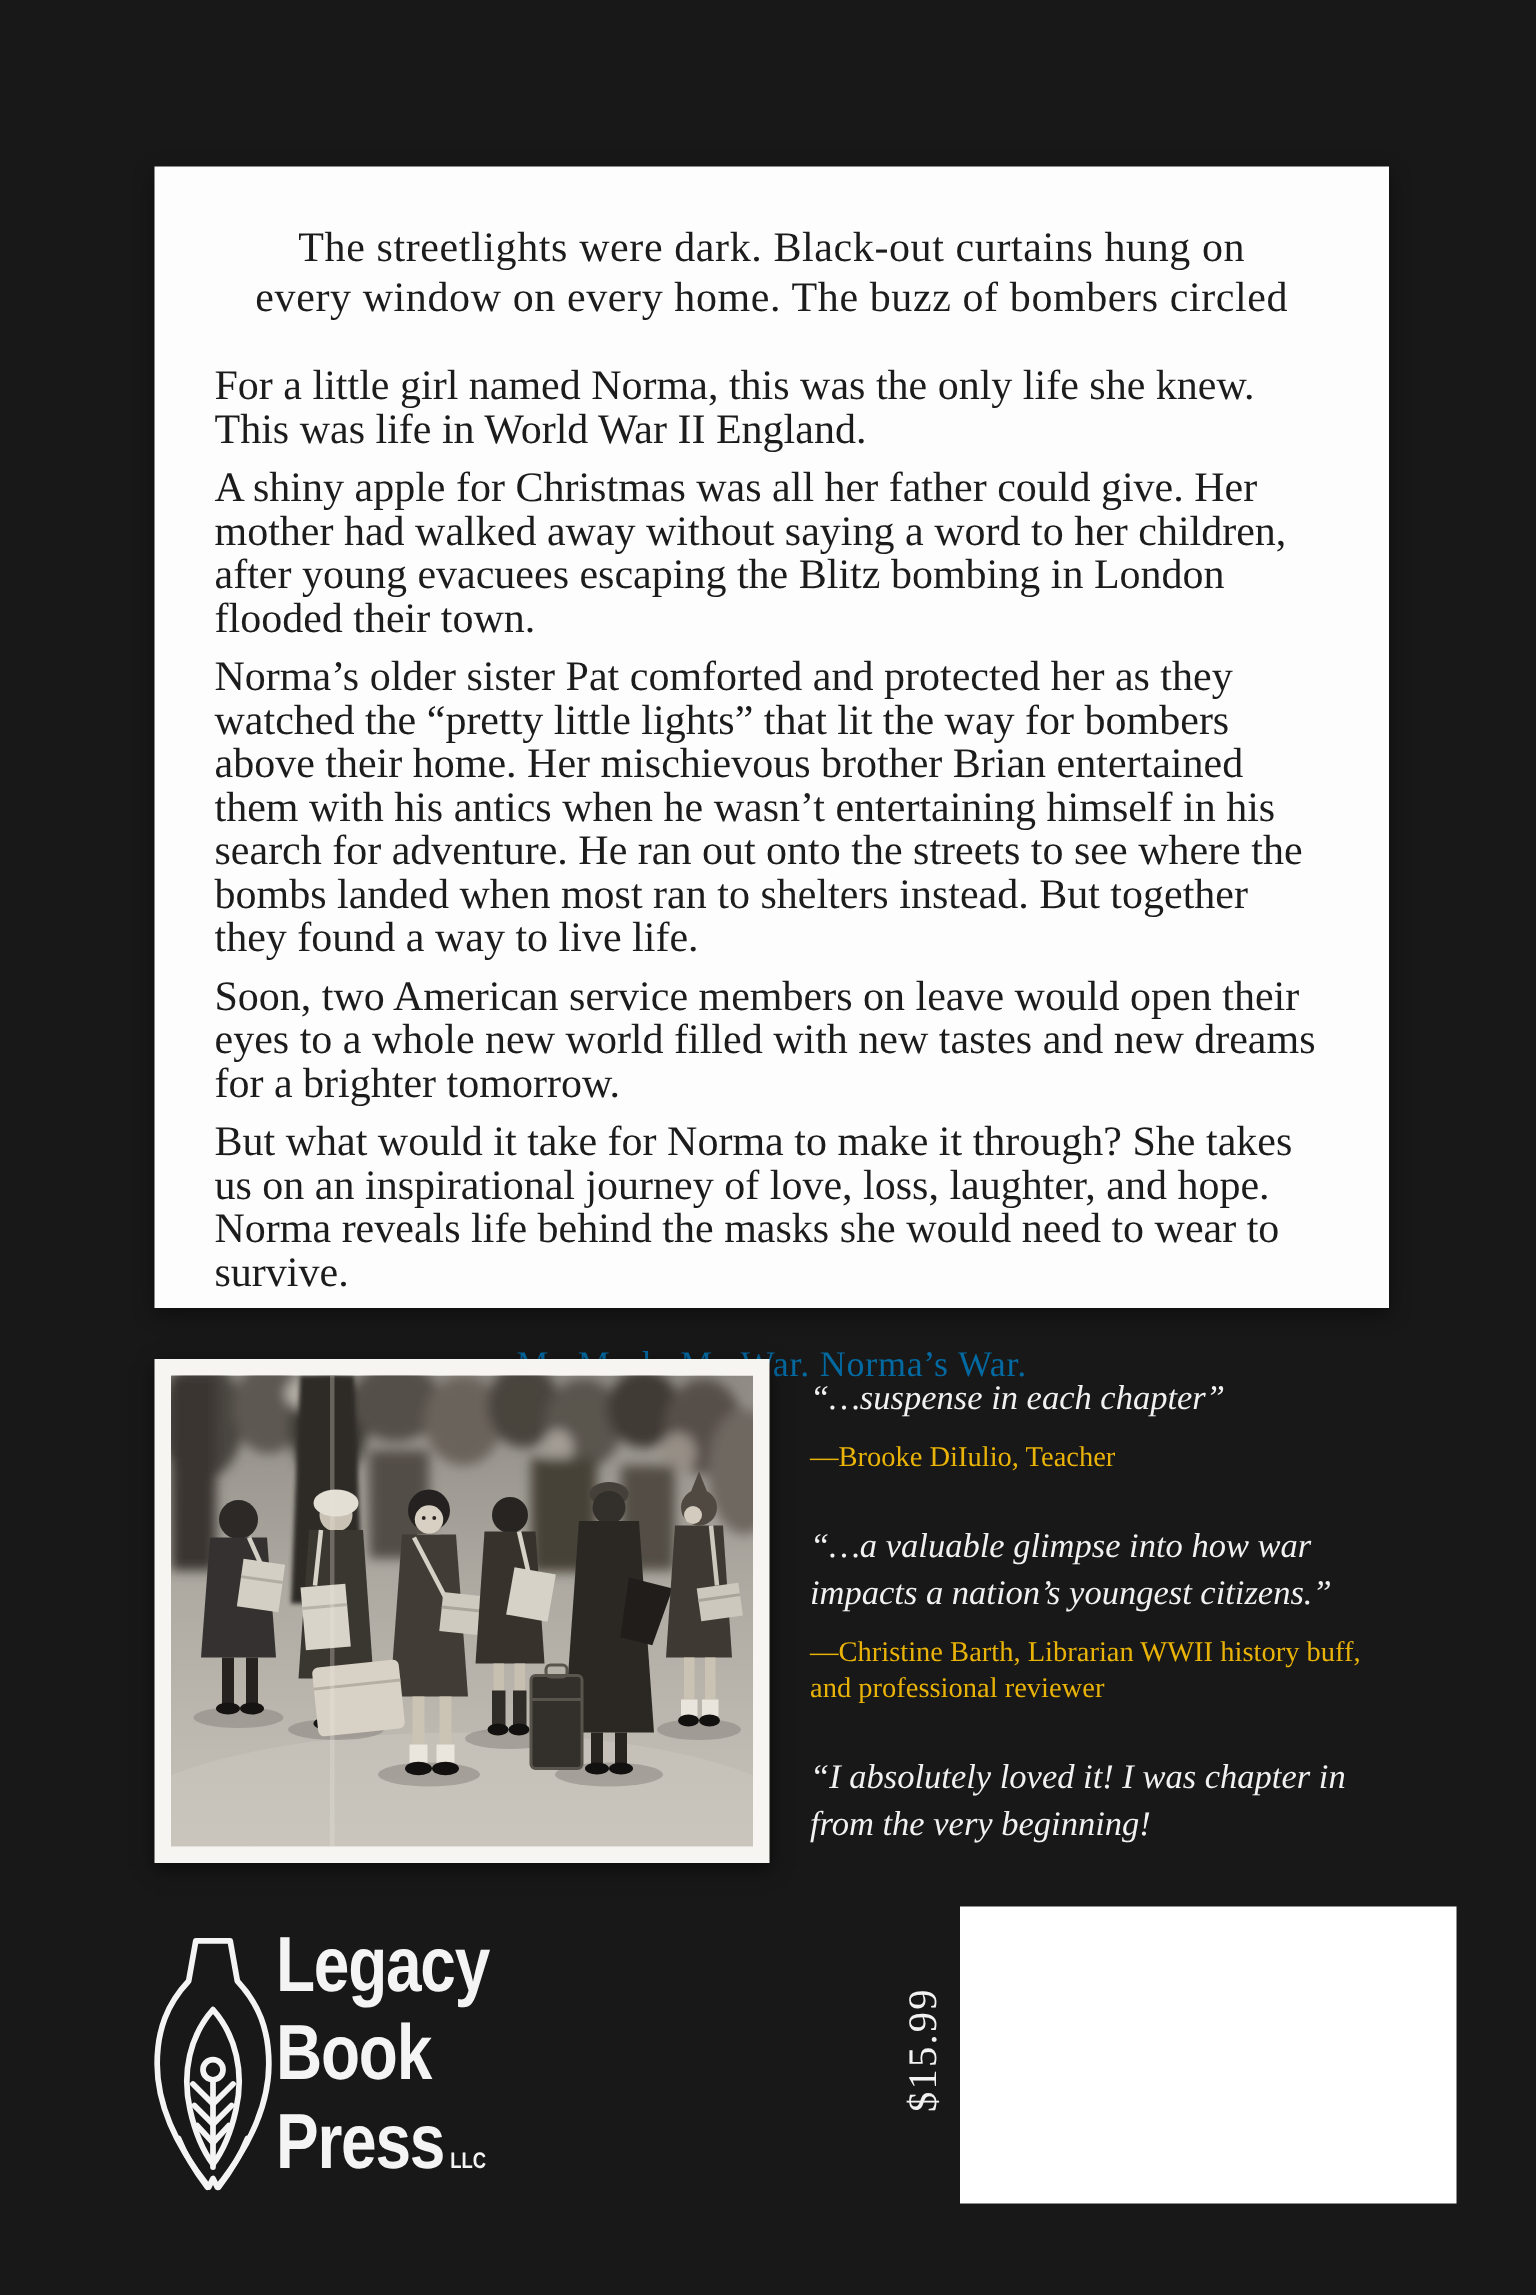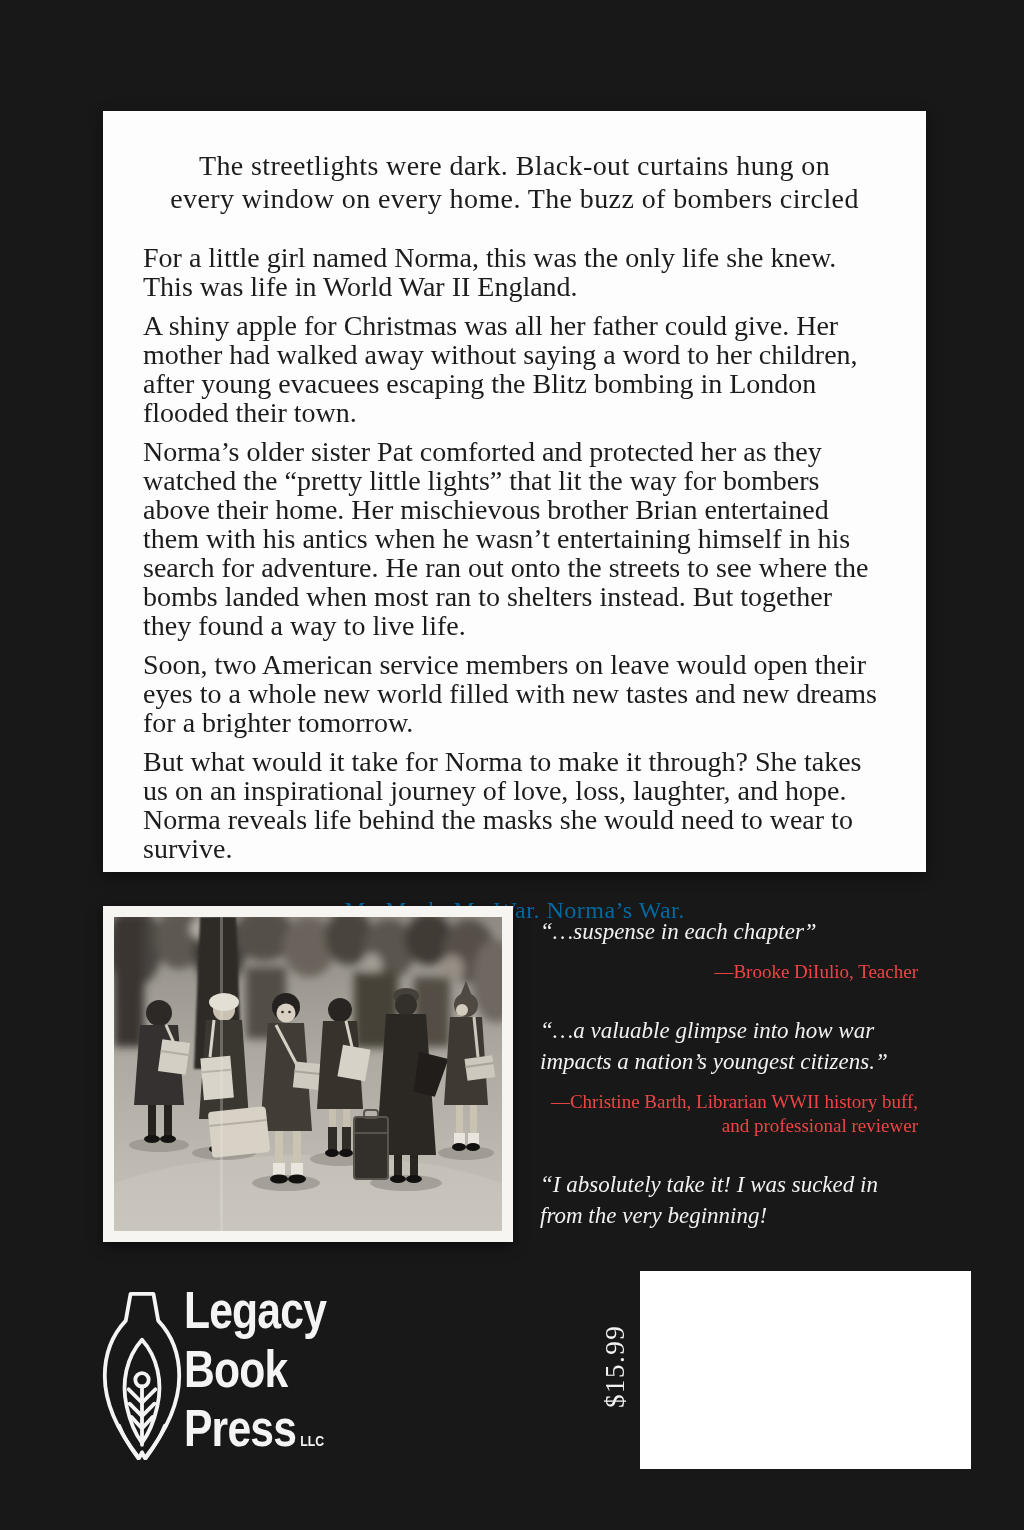--- a/index.html
+++ b/index.html
@@ -78,24 +78,24 @@
   .review { margin: 0 12px 31px 0; }
   .quote {
     margin: 0;
     font-style: italic;
     font-size: 23px;
     line-height: 31px;
     color: #f1f1f1;
   }
   .attr {
     margin-top: 13px;
-    text-align: right;
+    text-align: left;
     font-size: 19px;
     line-height: 24px;
-    color: #ef4444;
+    color: #eab308;
   }
 
   
   .publisher {
     position: absolute;
     left: 100px;
     top: 1281px;
     display: flex;
     align-items: center;
   }
@@ -317,21 +317,21 @@
   <section class="reviews">
     <div class="review">
       <blockquote class="quote">“…suspense in each chapter”</blockquote>
       <div class="attr">—Brooke DiIulio, Teacher</div>
     </div>
     <div class="review">
       <blockquote class="quote">“…a valuable glimpse into how war impacts a nation’s youngest citizens.”</blockquote>
       <div class="attr">—Christine Barth, Librarian WWII history buff, and professional reviewer</div>
     </div>
     <div class="review">
-      <blockquote class="quote">“I absolutely take it! I was sucked in from the very beginning!</blockquote>
+      <blockquote class="quote">“I absolutely loved it! I was chapter in from the very beginning!</blockquote>
     </div>
   </section>
 
   <div class="publisher">
     <svg class="nib" viewBox="0 0 88 180" fill="none" stroke="#f4f4f4" stroke-width="4" stroke-linejoin="round" stroke-linecap="round">
       <path d="M32 4 L56 4 L61 32 C76 48 83 66 83 90 C83 122 66 152 47 176 L44 170 L41 176 C22 152 5 122 5 90 C5 66 12 48 27 32 Z"></path>
       <path d="M68 142 C62 157 54 168 48 176"></path>
       <path d="M20 142 C26 157 34 168 40 176"></path>
       <circle cx="44" cy="94" r="7"></circle>
       <path d="M44 101 L44 162"></path>

